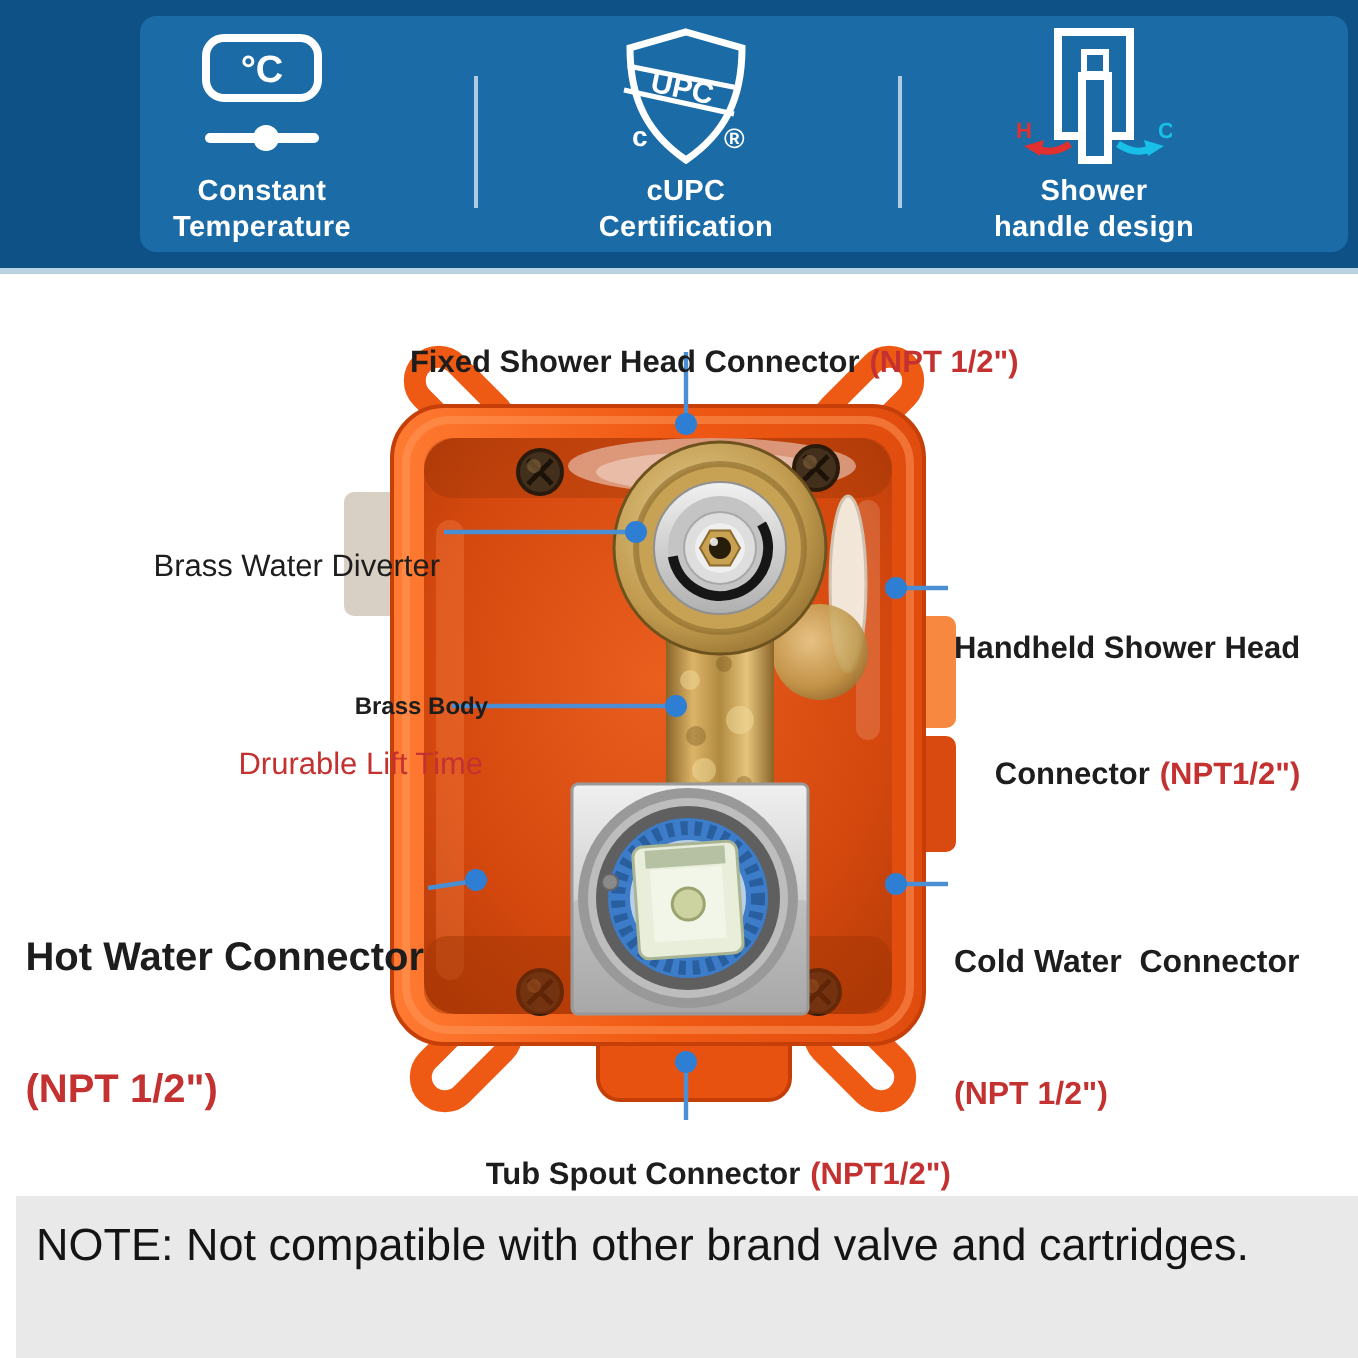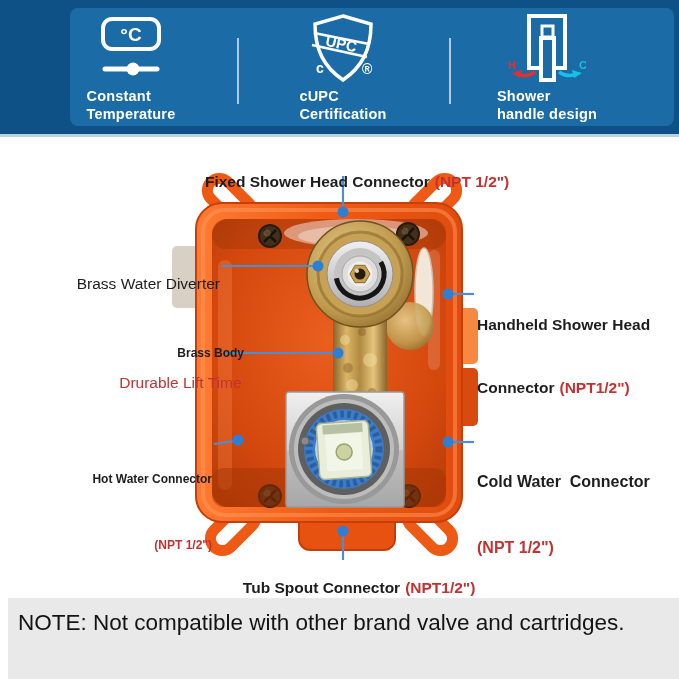--- a/index.html
+++ b/index.html
@@ -6,37 +6,37 @@
   .stage{position:relative;width:679px;height:679px;background:#ffffff;overflow:hidden;
          font-family:"Liberation Sans",sans-serif;}
 
   
   .banner{position:absolute;left:0;top:0;width:679px;height:134px;background:#0e5186;
           border-bottom:3px solid #b9d2e2;}
   .panel{position:absolute;left:70px;top:8px;right:5px;bottom:8px;background:#1b6ba6;border-radius:8px;}
   .feature{position:absolute;top:14px;width:180px;display:flex;flex-direction:column;align-items:center;color:#fff;}
   .f1{left:41px;} .f2{left:253px;} .f3{left:457px;}
   .ficon{height:68px;display:flex;align-items:flex-start;justify-content:center;}
-  .flabel{margin-top:5px;font-weight:700;font-size:14.5px;line-height:18px;text-align:left;letter-spacing:.2px;}
+  .flabel{margin-top:5px;font-weight:700;font-size:14.5px;line-height:18px;text-align:center;letter-spacing:.2px;}
   .flabel span{display:block;}
   .divider{position:absolute;top:38px;width:2px;height:66px;background:#c9dcee;opacity:.85;}
   .d1{left:237px;} .d2{left:449px;}
 
   
   .scene{position:absolute;left:0;top:0;}
 
   
   .lbl{position:absolute;color:#1d1d1d;white-space:pre;}
   .red{color:#c43131;}
   .lbl-fixed{left:0;right:0;top:155px;text-align:center;padding-left:18px;font-weight:700;font-size:15.5px;}
   .lbl-diverter{right:459px;top:257px;font-weight:400;font-size:15.5px;}
-  .lbl-handheld{left:477px;top:272px;font-weight:700;font-size:15.5px;line-height:21px;}
+  .lbl-handheld{left:477px;top:272px;font-weight:700;font-size:15.5px;line-height:21px;text-align:right;}
   .lbl-brassbody{left:164px;top:332px;font-weight:700;font-size:12px;}
   .lbl-drurable{left:102px;top:356px;font-weight:400;font-size:15.5px;}
-  .lbl-hot{right:467px;top:424px;text-align:right;font-weight:700;font-size:12px;line-height:22px;}
+  .lbl-hot{right:467px;top:424px;text-align:left;font-weight:700;font-size:20px;line-height:22px;}
   .lbl-cold{left:477px;top:427px;font-weight:700;font-size:16px;line-height:22px;}
   .lbl-tub{left:0;right:0;top:561px;text-align:center;padding-left:22px;font-weight:700;font-size:15.5px;}
   .npt{margin-left:5px;}
 
   
   .note{position:absolute;left:8px;right:0;top:598px;bottom:0;background:#e9e9e9;color:#141414;
         font-size:22.5px;line-height:31px;padding:9px 4px 0 10px;}
 </style>
 </head>
 <body>

